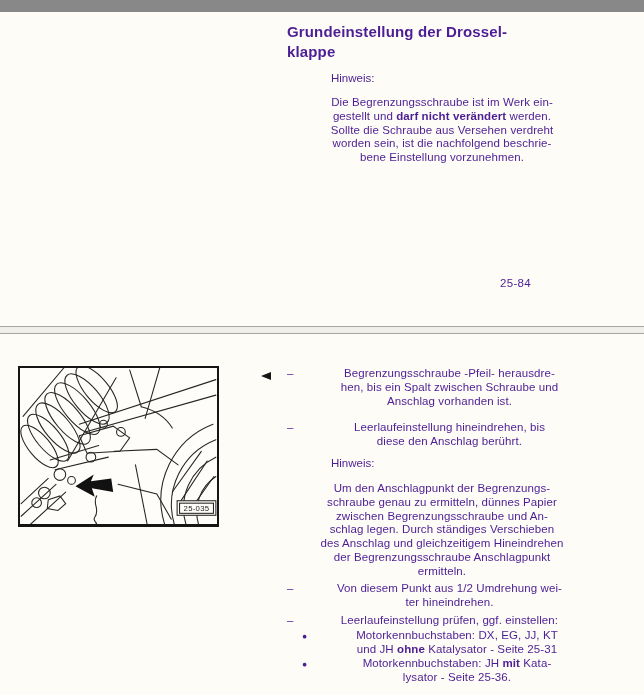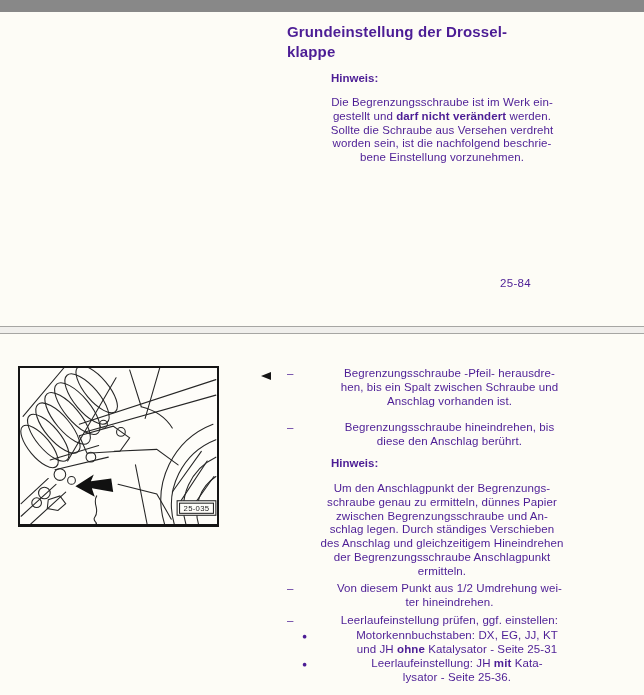--- a/index.html
+++ b/index.html
@@ -3,21 +3,21 @@
 <meta charset="utf-8">
 <style>
   html,body{margin:0;padding:0;background:#888;}
   .page{
     position:relative;width:644px;height:686px;margin:12px auto;
     background:#fdfcf6;color:#4c1d95;overflow:hidden;
     font-family:"Liberation Sans","DejaVu Sans",sans-serif;
   }
   .abs{position:absolute;}
   .doc-title{font-size:15px;font-weight:700;line-height:20px;letter-spacing:.15px;}
-  .note-heading{font-size:11.5px;font-weight:700;line-height:14px;padding-left:44px;}
+  .note-heading{font-size:11.5px;font-weight:400;line-height:14px;padding-left:44px;}
   .body-text{font-size:11.5px;line-height:13.8px;letter-spacing:.1px;}
   .body-text .tl{white-space:nowrap;text-align:center;}
   .bold{font-weight:700;}
   .page-number{font-size:11.5px;line-height:14px;letter-spacing:.3px;}
   .divider{
     left:0;top:314px;width:644px;height:6px;
     background:#f0efec;border-top:1px solid #a6a6a3;border-bottom:1px solid #a6a6a3;
   }
   .figure-frame{
     left:18px;top:354px;width:201px;height:161px;box-sizing:border-box;
@@ -126,21 +126,21 @@
     <div class="content">
         <div class="tl"><span>Begrenzungsschraube -Pfeil- herausdre-</span></div>
         <div class="tl"><span>hen, bis ein Spalt zwischen Schraube und</span></div>
         <div class="tl"><span>Anschlag vorhanden ist.</span></div>
       </div>
   </div>
 
   <div class="abs bullet body-text" style="left:287px;top:409px;width:310px;">
     <span class="dash">–</span>
     <div class="content">
-        <div class="tl"><span>Begrenzungsschraube hineindrehen, bis</span></div>
+        <div class="tl"><span>Leerlaufeinstellung hineindrehen, bis</span></div>
         <div class="tl"><span>diese den Anschlag berührt.</span></div>
       </div>
   </div>
 
   <div class="abs note-heading" style="left:287px;top:444px;">Hinweis:</div>
 
   <div class="abs body-text" style="left:287px;top:470px;width:310px;">
       <div class="tl"><span>Um den Anschlagpunkt der Begrenzungs-</span></div>
       <div class="tl"><span>schraube genau zu ermitteln, dünnes Papier</span></div>
       <div class="tl"><span>zwischen Begrenzungsschraube und An-</span></div>
@@ -169,18 +169,18 @@
     <span class="dot">●</span>
     <div class="content">
         <div class="tl"><span>Motorkennbuchstaben: DX, EG, JJ, KT</span></div>
         <div class="tl"><span>und JH </span><span class="bold">ohne</span><span> Katalysator - Seite 25-31</span></div>
       </div>
   </div>
 
   <div class="abs bullet body-text" style="left:302px;top:645px;width:295px;">
     <span class="dot">●</span>
     <div class="content">
-        <div class="tl"><span>Leerlaufeinstellung: JH </span><span class="bold">mit</span><span> Kata-</span></div>
+        <div class="tl"><span>Motorkennbuchstaben: JH </span><span class="bold">mit</span><span> Kata-</span></div>
         <div class="tl"><span>lysator - Seite 25-36.</span></div>
       </div>
   </div>
 
 </div>
 
 </body></html>

